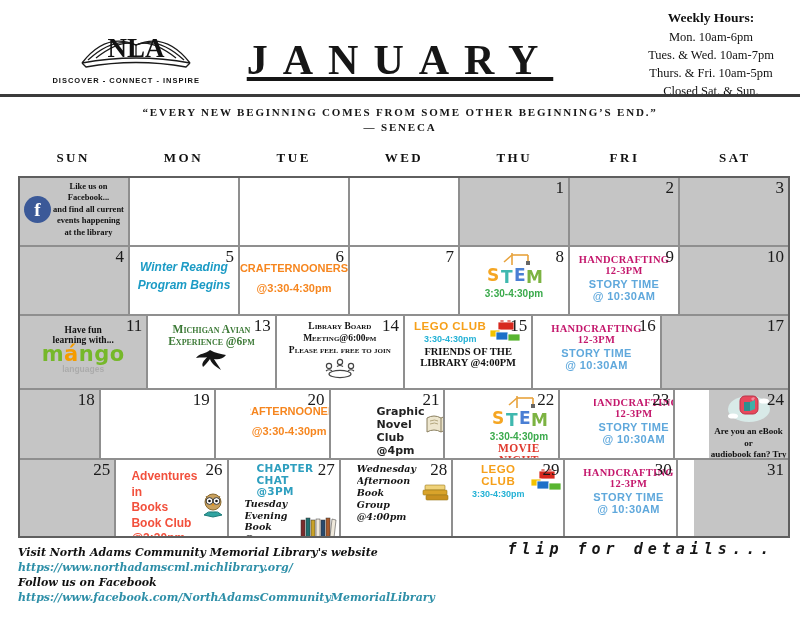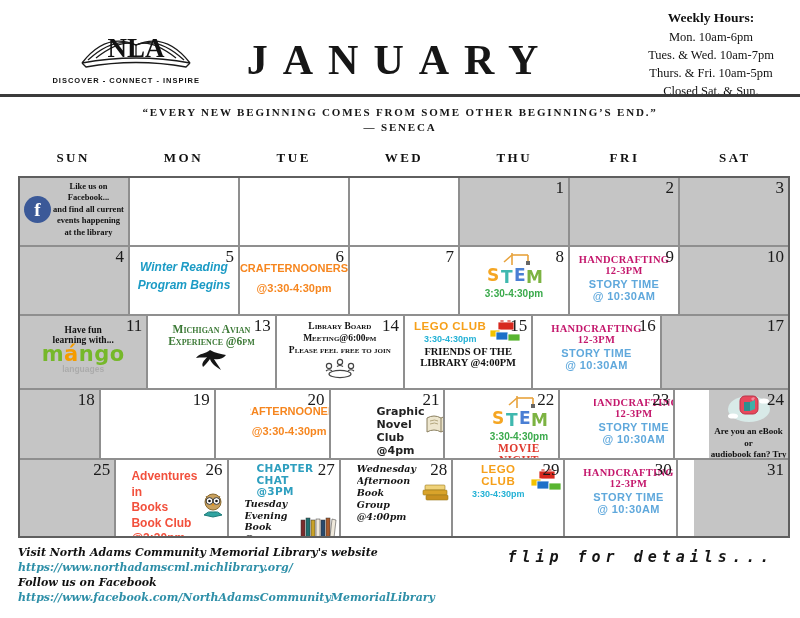--- a/index.html
+++ b/index.html
@@ -2,21 +2,21 @@
 <html><head>
 <meta charset="utf-8">
 <style>
   html,body{margin:0;padding:0;background:#fff;}
   .page{position:relative;width:800px;height:618px;background:#fff;overflow:hidden;
         font-family:"Liberation Serif",serif;}
   
   .logo{position:absolute;left:40px;top:16px;width:160px;text-align:right;}
   .logo-tagline{font:bold 7.5px "Liberation Sans",sans-serif;letter-spacing:1px;color:#111;margin-top:-2px;}
   .page-title{position:absolute;left:0;top:36px;width:100%;text-align:center;margin:0;
-      font:bold 42px "Liberation Serif",serif;letter-spacing:15px;color:#161616;}
+      font:bold 42px "Liberation Serif",serif;letter-spacing:15px;color:#161616;text-decoration:underline;}
   .hours{position:absolute;right:6px;top:10px;width:166px;text-align:center;color:#111;}
   .hours-title{font:bold 13.5px "Liberation Serif",serif;margin-bottom:2px;}
   .hours-line{font:12.5px "Liberation Serif",serif;line-height:1.45;}
   .rule{position:absolute;left:0;top:94px;width:100%;height:3px;background:#3b3b3b;}
   .quote-wrap{position:absolute;left:0;top:106px;width:100%;text-align:center;color:#161616;}
   .quote{font:bold 11px "Liberation Serif",serif;letter-spacing:1.8px;}
   .quote-attr{font:bold 11px "Liberation Serif",serif;letter-spacing:1.8px;margin-top:3px;}
   
   .dow{position:absolute;left:18px;top:150px;width:772px;display:flex;}
   .dow div{flex:1;text-align:center;font:bold 13px "Liberation Serif",serif;letter-spacing:2.5px;color:#111;}
@@ -57,21 +57,21 @@
   .mango{font:bold 21px "DejaVu Sans",sans-serif;color:#76b82a;line-height:.9;letter-spacing:.5px;}
   .mango .acc{color:#f59c00;}
   .mango-sub{font:bold 8.5px "Liberation Sans",sans-serif;color:#ababab;text-align:center;margin-top:0px;}
   
   .fb-badge{width:27px;height:27px;border-radius:50%;background:#3b5998;color:#fff;display:flex;
             align-items:center;justify-content:center;font:bold 19px "Liberation Serif",serif;}
   
   .footer-links{position:absolute;left:18px;top:546px;font:bold italic 11px "DejaVu Serif",serif;line-height:1.35;color:#111;}
   .footer-links a{display:block;color:#2e8fa8;text-decoration:none;font-style:italic;}
   .flip{position:absolute;right:26px;top:540px;font:bold italic 15px "DejaVu Sans Mono",monospace;
-        letter-spacing:5px;color:#161616;margin-top:8px;}
+        letter-spacing:5px;color:#161616;}
 </style>
 </head>
 <body>
 
 <div class="page">
 
   <div class="logo">
     <span>
       <svg width="128" height="58" viewBox="0 0 128 58">
         <g stroke="#1a1a1a" stroke-width="1.3" fill="none">

